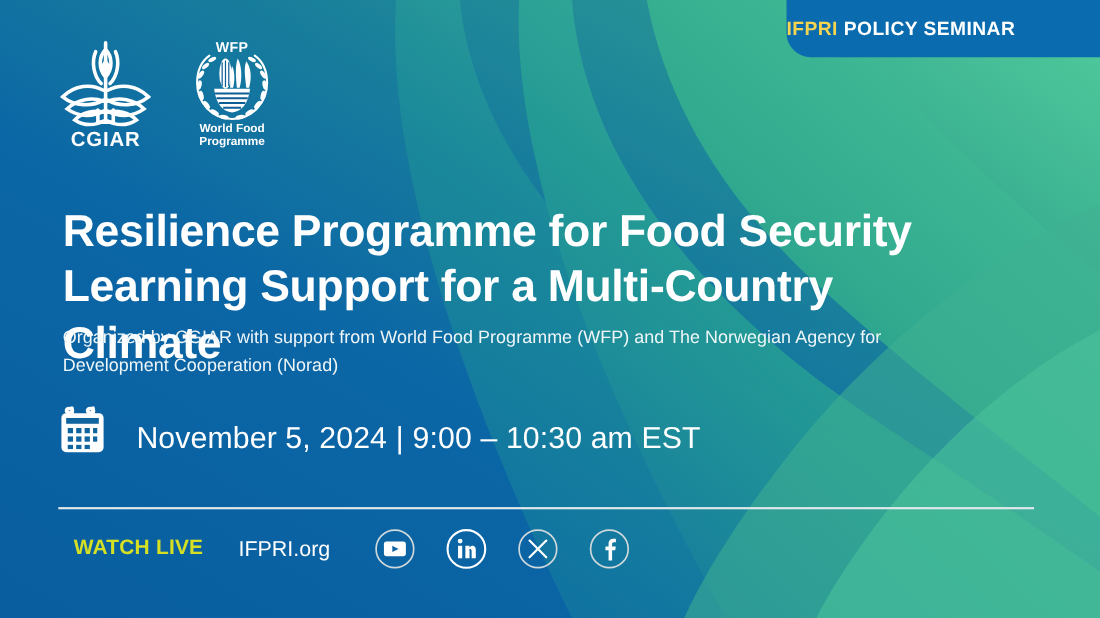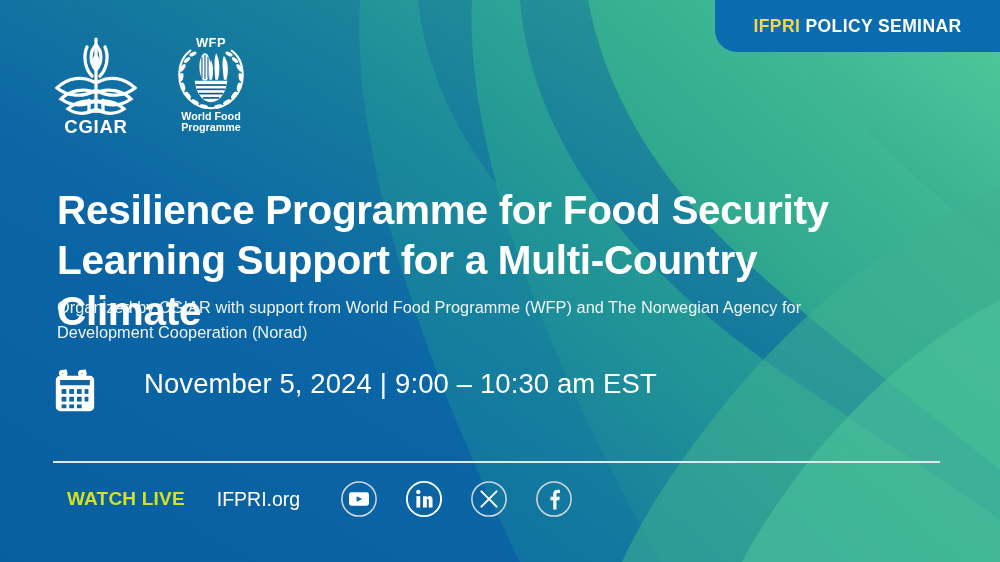--- a/index.html
+++ b/index.html
@@ -28,21 +28,21 @@
   .badge {
     position: absolute;
     top: 0;
     left: 715px;
     width: 285px;
     height: 52px;
     background: #0a6bae;
     border-bottom-left-radius: 22px;
     display: flex;
     align-items: center;
-    justify-content: center;
+    justify-content: flex-start;
     letter-spacing: 0.4px;
   }
   .badge-text {
     font-size: 17.5px;
     font-weight: bold;
     color: #ffffff;
     white-space: nowrap;
   }
   .badge-text .hl { color: #f5d44f; }
 
@@ -86,22 +86,21 @@
     line-height: 1.5;
     letter-spacing: 0.05px;
   }
 
   
   .date-row {
     position: absolute;
     top: 368px;
     left: 52px;
     display: flex;
-    align-items: flex-start;
-    gap: 20px;
+    align-items: flex-end;
   }
   .cal-icon { width: 46px; height: 46px; margin-right: 26px; flex: none; }
   .cal-icon svg { display:block; width:100%; height:100%; }
   .date-text {
     color: #ffffff;
     font-size: 27.5px;
     font-weight: normal;
     white-space: nowrap;
     letter-spacing: 0.1px;
   }

